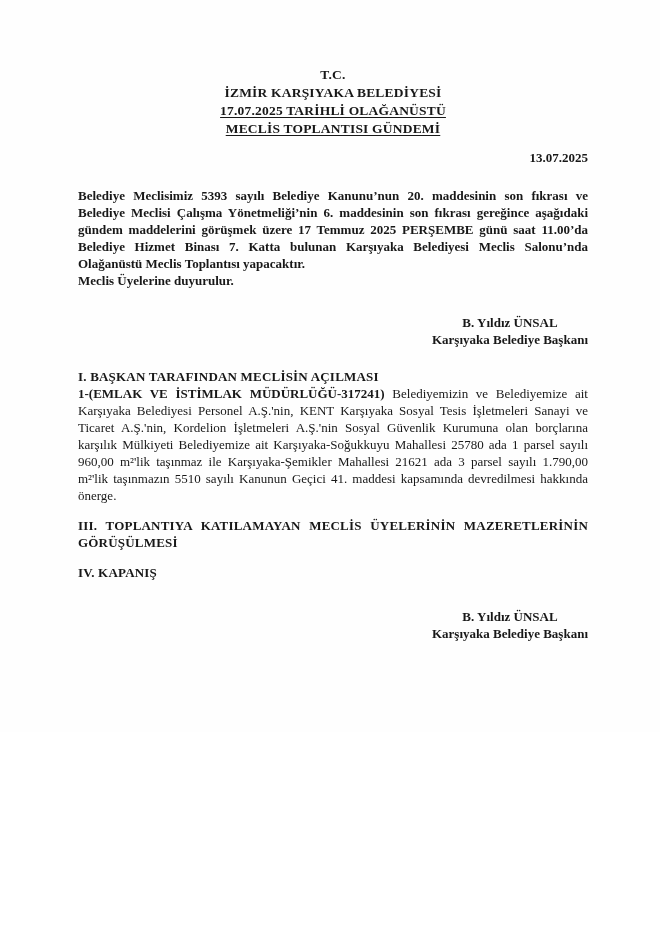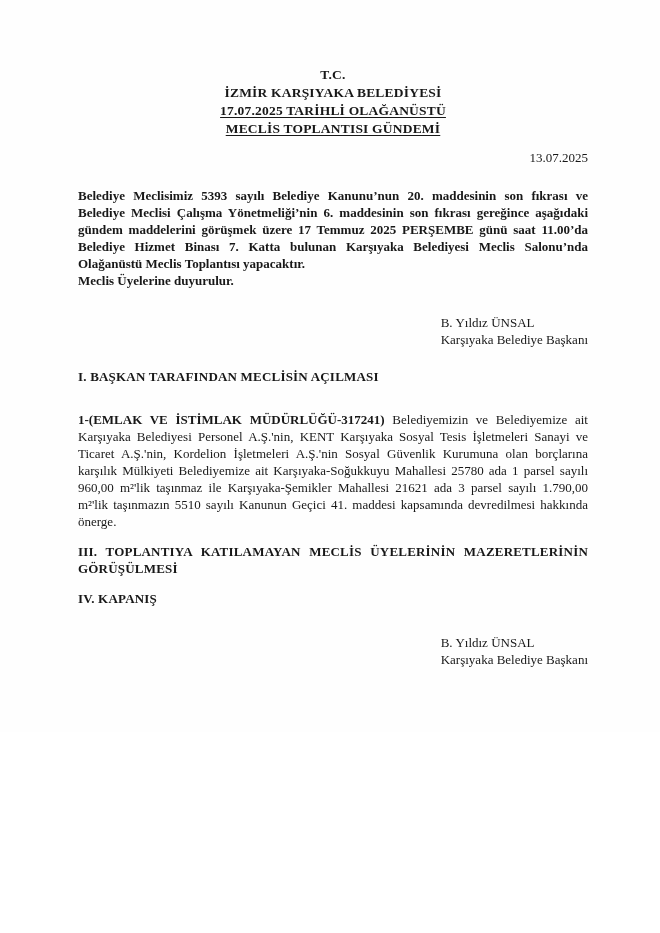--- a/index.html
+++ b/index.html
@@ -27,47 +27,48 @@
     text-align: center;
     font-weight: bold;
     font-size: 13.5px;
     line-height: 18px;
     letter-spacing: 0.2px;
   }
   .doc-header .underlined { text-decoration: underline; text-underline-offset: 2px; }
   
   .date-row {
     text-align: right;
-    font-weight: normal;
+    font-weight: bold;
     margin-top: 11px;
   }
   
   .para { text-align: justify; }
   .intro { font-weight: bold; margin-top: 21px; }
   .announce { font-weight: bold; margin-top: 0; }
   
   .sig-row {
     display: flex;
     justify-content: flex-end;
     margin-top: 25px;
   }
   .sig-block {
-    font-weight: normal;
+    text-align: center;
+    font-weight: bold;
     line-height: 17px;
   }
   
   .heading {
     font-weight: bold;
     letter-spacing: 0.2px;
   }
   .h1 { margin-top: 20px; }
   .h2 { margin-top: 14px; }
   .h3 { margin-top: 13px; text-align: justify; }
   .h4 { margin-top: 13px; }
-  .item-para { margin-top: 26px; }
+  .item-para { margin-top: 0; }
   .item-label { font-weight: bold; }
   .sig-row.bottom { margin-top: 27px; }
 </style>
 </head>
 <body>
 
 <div class="page">
   <div class="content">
 
     <div class="doc-header">

